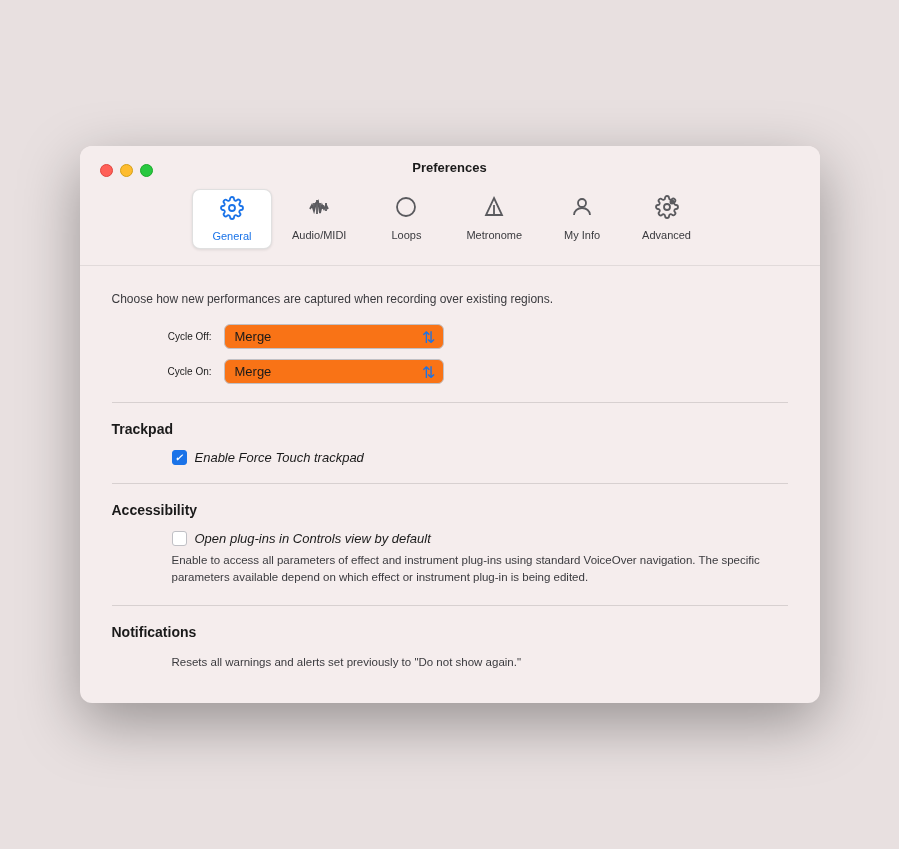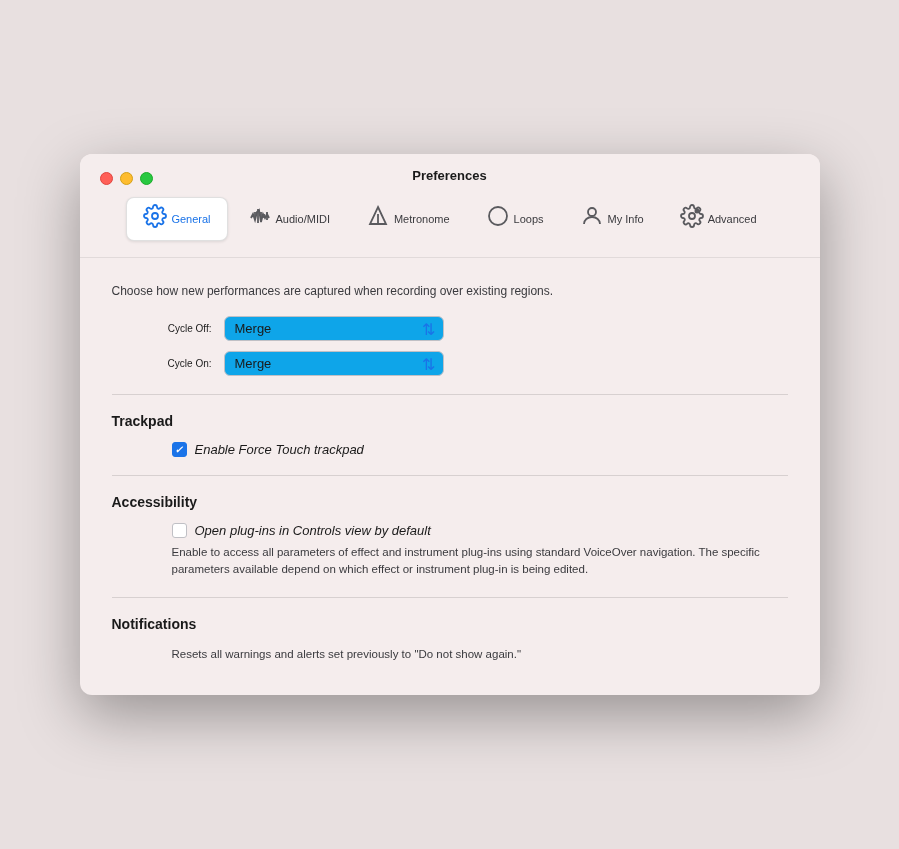--- a/index.html
+++ b/index.html
@@ -56,21 +56,21 @@
     }
 
     .tabs {
       display: flex;
       gap: 4px;
       padding: 2px 0 8px 0;
     }
 
     .tab {
       display: flex;
-      flex-direction: row;
+      flex-direction: column;
       align-items: center;
       gap: 4px;
       padding: 6px 16px;
       border-radius: 8px;
       cursor: pointer;
       min-width: 80px;
       border: none;
       background: transparent;
     }
 
@@ -135,21 +135,21 @@
       min-width: 100px;
     }
 
     .select-wrapper {
       position: relative;
     }
 
     select {
       appearance: none;
       -webkit-appearance: none;
-      background: #0ea5e9;
+      background: #f97316;
       border: 1px solid #c0c0c5;
       border-radius: 6px;
       padding: 4px 32px 4px 10px;
       font-size: 13px;
       color: #1a1a1a;
       width: 220px;
       cursor: pointer;
       outline: none;
     }
 
@@ -277,34 +277,34 @@
               <line x1="19" y1="8" x2="19" y2="16"></line>
             <polyline points="3,14 5,10 7,16 9,8 11,6 13,18 15,10 17,14 19,10 21,14"></polyline>
           </svg>
         </span>
         <span class="tab-label">Audio/MIDI</span>
       </button>
 
       <button class="tab">
         <span class="tab-icon">
           <svg width="24" height="24" viewBox="0 0 24 24" fill="none" stroke="#5a5a5e" stroke-width="1.8">
+            <circle cx="12" cy="12" r="9"></circle>
+          </svg>
+        </span>
+        <span class="tab-label">Loops</span>
+      </button>
+
+      <button class="tab">
+        <span class="tab-icon">
+          <svg width="24" height="24" viewBox="0 0 24 24" fill="none" stroke="#5a5a5e" stroke-width="1.8">
             <polygon points="12,3 20,20 4,20"></polygon>
             <line x1="12" y1="20" x2="12" y2="10"></line>
           </svg>
         </span>
         <span class="tab-label">Metronome</span>
-      </button>
-
-      <button class="tab">
-        <span class="tab-icon">
-          <svg width="24" height="24" viewBox="0 0 24 24" fill="none" stroke="#5a5a5e" stroke-width="1.8">
-            <circle cx="12" cy="12" r="9"></circle>
-          </svg>
-        </span>
-        <span class="tab-label">Loops</span>
       </button>
 
       <button class="tab">
         <span class="tab-icon">
           <svg width="24" height="24" viewBox="0 0 24 24" fill="none" stroke="#5a5a5e" stroke-width="1.8">
             <circle cx="12" cy="8" r="4"></circle>
             <path d="M4 20c0-4 3.6-7 8-7s8 3 8 7"></path>
           </svg>
         </span>
         <span class="tab-label">My Info</span>

